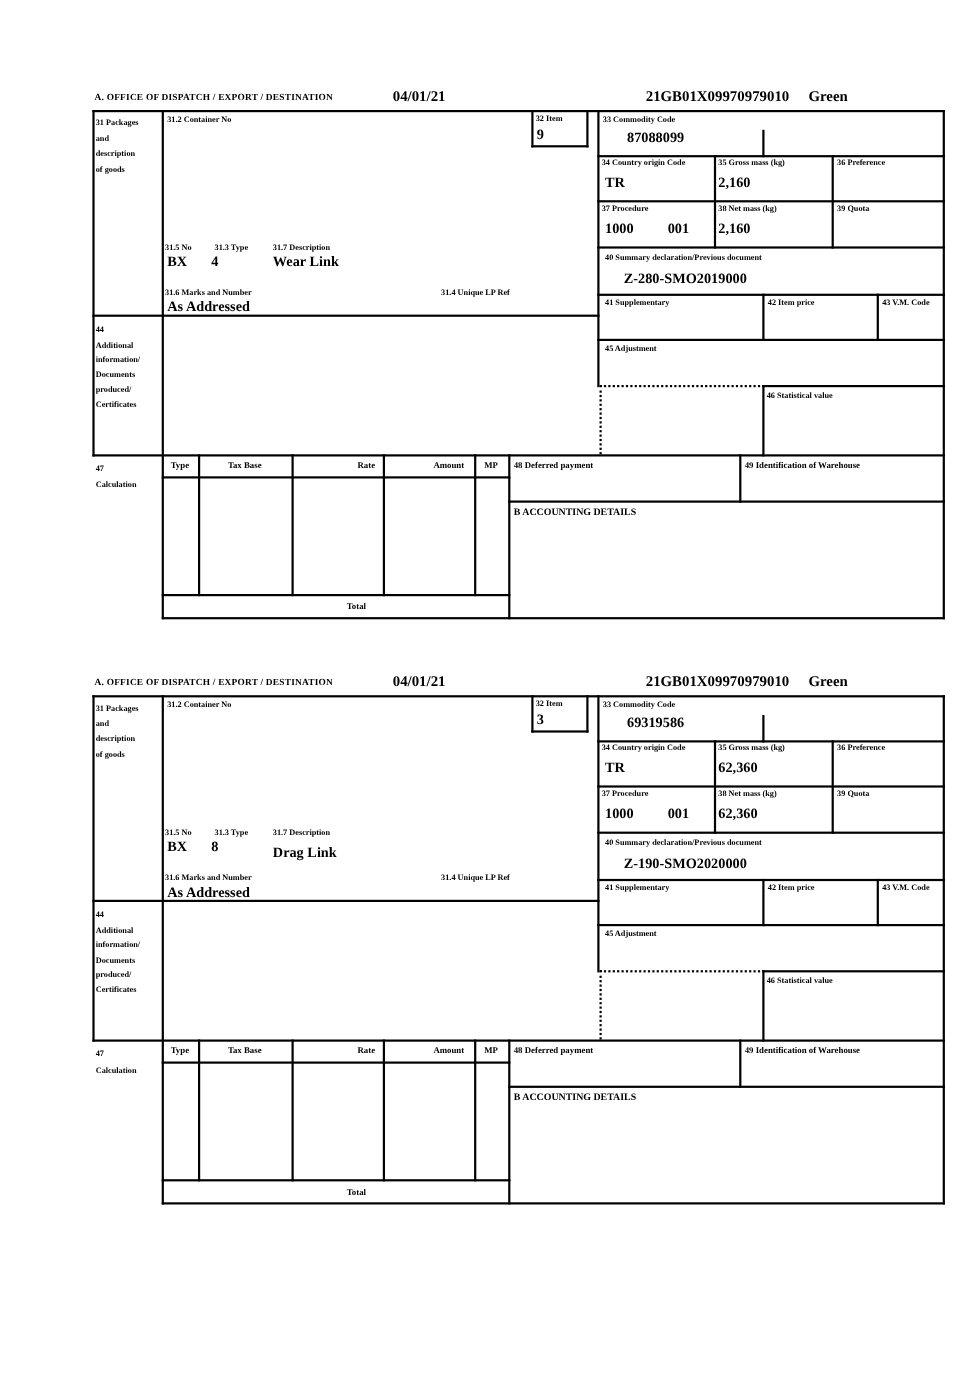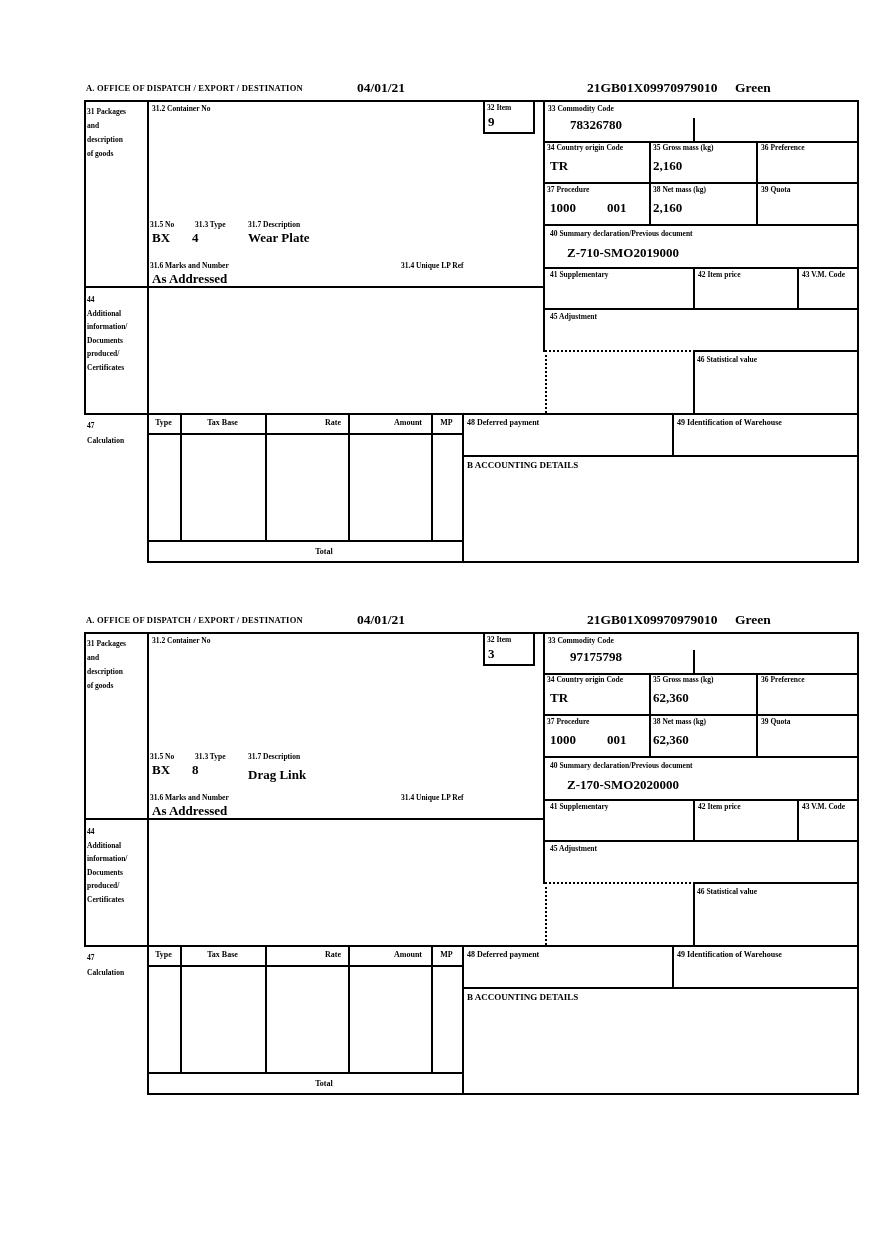--- a/index.html
+++ b/index.html
@@ -73,46 +73,46 @@
       <div>31 Packages</div>
       <div>and</div>
       <div>description</div>
       <div>of goods</div>
     </div>
     <div class="lb" style="left:68px;top:25px">31.2 Container No</div>
     <div class="lb" style="left:403px;top:24px">32 Item</div>
     <div class="vv" style="left:404px;top:35px">9</div>
 
     <div class="lb" style="left:464px;top:25px">33 Commodity Code</div>
-    <div class="vv" style="left:486px;top:38px">78326780</div>
+    <div class="vv" style="left:486px;top:38px">87088099</div>
     <div class="lb" style="left:463px;top:64px">34 Country origin Code</div>
     <div class="vv" style="left:466px;top:79px">TR</div>
     <div class="lb" style="left:569px;top:64px">35 Gross mass (kg)</div>
     <div class="vv" style="left:569px;top:79px">2,160</div>
     <div class="lb" style="left:677px;top:64px">36 Preference</div>
     <div class="lb" style="left:463px;top:106px">37 Procedure</div>
     <div class="vv" style="left:466px;top:121px">1000</div>
     <div class="vv" style="left:523px;top:121px">001</div>
     <div class="lb" style="left:569px;top:106px">38 Net mass (kg)</div>
     <div class="vv" style="left:569px;top:121px">2,160</div>
     <div class="lb" style="left:677px;top:106px">39 Quota</div>
     <div class="lb" style="left:466px;top:150px">40 Summary declaration/Previous document</div>
-    <div class="vv" style="left:483px;top:166px">Z-710-SMO2019000</div>
+    <div class="vv" style="left:483px;top:166px">Z-280-SMO2019000</div>
     <div class="lb" style="left:466px;top:191px">41 Supplementary</div>
     <div class="lb" style="left:614px;top:191px">42 Item price</div>
     <div class="lb" style="left:718px;top:191px">43 V.M. Code</div>
     <div class="lb" style="left:466px;top:233px">45 Adjustment</div>
     <div class="lb" style="left:613px;top:276px">46 Statistical value</div>
 
     <div class="lb" style="left:66px;top:141px">31.5 No</div>
     <div class="lb" style="left:111px;top:141px">31.3 Type</div>
     <div class="lb" style="left:164px;top:141px">31.7 Description</div>
     <div class="vv" style="left:68px;top:151px">BX</div>
     <div class="vv" style="left:108px;top:151px">4</div>
-    <div class="vv" style="left:164px;top:151px">Wear Plate</div>
+    <div class="vv" style="left:164px;top:151px">Wear Link</div>
     <div class="lb" style="left:66px;top:182px">31.6 Marks and Number</div>
     <div class="lb" style="left:317px;top:182px">31.4 Unique LP Ref</div>
     <div class="vv" style="left:68px;top:192px">As Addressed</div>
 
     <div class="blk blk44" style="left:3px;top:213px">
       <div>44</div>
       <div>Additional</div>
       <div>information/</div>
       <div>Documents</div>
       <div>produced/</div>
@@ -180,34 +180,34 @@
       <div>31 Packages</div>
       <div>and</div>
       <div>description</div>
       <div>of goods</div>
     </div>
     <div class="lb" style="left:68px;top:25px">31.2 Container No</div>
     <div class="lb" style="left:403px;top:24px">32 Item</div>
     <div class="vv" style="left:404px;top:35px">3</div>
 
     <div class="lb" style="left:464px;top:25px">33 Commodity Code</div>
-    <div class="vv" style="left:486px;top:38px">97175798</div>
+    <div class="vv" style="left:486px;top:38px">69319586</div>
     <div class="lb" style="left:463px;top:64px">34 Country origin Code</div>
     <div class="vv" style="left:466px;top:79px">TR</div>
     <div class="lb" style="left:569px;top:64px">35 Gross mass (kg)</div>
     <div class="vv" style="left:569px;top:79px">62,360</div>
     <div class="lb" style="left:677px;top:64px">36 Preference</div>
     <div class="lb" style="left:463px;top:106px">37 Procedure</div>
     <div class="vv" style="left:466px;top:121px">1000</div>
     <div class="vv" style="left:523px;top:121px">001</div>
     <div class="lb" style="left:569px;top:106px">38 Net mass (kg)</div>
     <div class="vv" style="left:569px;top:121px">62,360</div>
     <div class="lb" style="left:677px;top:106px">39 Quota</div>
     <div class="lb" style="left:466px;top:150px">40 Summary declaration/Previous document</div>
-    <div class="vv" style="left:483px;top:166px">Z-170-SMO2020000</div>
+    <div class="vv" style="left:483px;top:166px">Z-190-SMO2020000</div>
     <div class="lb" style="left:466px;top:191px">41 Supplementary</div>
     <div class="lb" style="left:614px;top:191px">42 Item price</div>
     <div class="lb" style="left:718px;top:191px">43 V.M. Code</div>
     <div class="lb" style="left:466px;top:233px">45 Adjustment</div>
     <div class="lb" style="left:613px;top:276px">46 Statistical value</div>
 
     <div class="lb" style="left:66px;top:141px">31.5 No</div>
     <div class="lb" style="left:111px;top:141px">31.3 Type</div>
     <div class="lb" style="left:164px;top:141px">31.7 Description</div>
     <div class="vv" style="left:68px;top:151px">BX</div>

